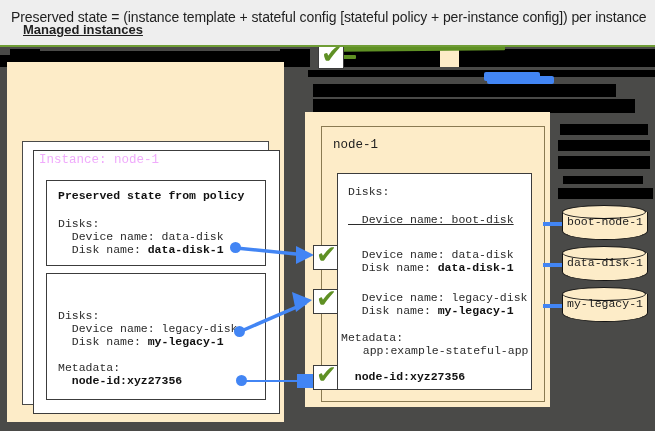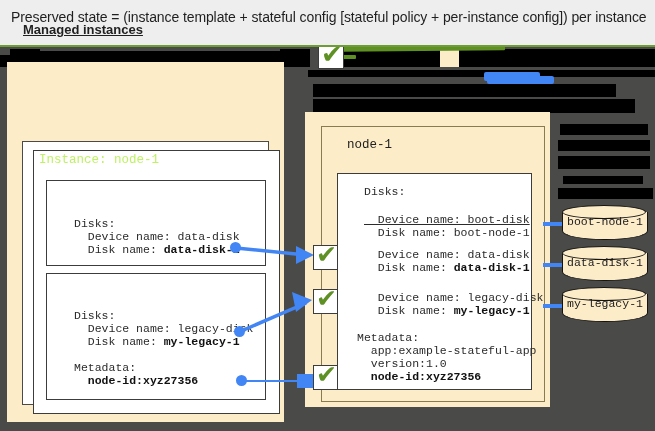--- a/index.html
+++ b/index.html
@@ -52,45 +52,45 @@
 
   
   .card-back{
     position:absolute;background:#ffffff;border:1px solid #4a4a48;
   }
   .card-front{
     position:absolute;background:#ffffff;border:1px solid #3c3c3c;
   }
   .mono{font-family:"Liberation Mono","DejaVu Sans Mono",monospace;}
   .instance-label{
-    position:absolute;left:39px;top:153px;font-size:12.5px;color:#bef264;
+    position:absolute;left:39px;top:153px;font-size:12.5px;color:#f0abfc;
   }
 
   .inner-box{
     position:absolute;background:#ffffff;border:1px solid #3c3c3c;
   }
   .inner-title{
     font-size:11.5px;font-weight:bold;color:#111;white-space:pre;
   }
   .code{
-    font-size:11.5px;color:#2b2b2b;white-space:pre;line-height:13.5px;margin-left:16px;
+    font-size:11.5px;color:#2b2b2b;white-space:pre;line-height:13.5px;
   }
   .code b{font-weight:bold;color:#111;}
 
   
   .right-panel{
     position:absolute;left:305px;top:112px;width:245px;height:295px;
     background:#fdecc8;
   }
   .right-inner-card{
     position:absolute;left:321px;top:126px;width:222px;height:274px;
     background:#fdecc8;border:1px solid #8a7a52;
   }
   .node-label{
-    position:absolute;left:347px;top:138px;font-size:12.5px;color:#202020;
+    position:absolute;left:333px;top:138px;font-size:12.5px;color:#202020;
   }
   .right-white{
     position:absolute;left:337px;top:173px;width:193px;height:215px;
     background:#ffffff;border:1px solid #3c3c3c;
   }
 
   
   .check-box{
     position:absolute;width:23px;height:23px;background:#ffffff;border:1px solid #3c3c3c;
   }
@@ -170,49 +170,48 @@
     <br>
   </div>
 
   <div class="card-back" style="left:22px;top:141px;width:245px;height:262px;"></div>
 
   <div class="card-front" style="left:33px;top:150px;width:245px;height:262px;"></div>
 
   <div class="instance-label mono">Instance: node-1</div>
 
   <div class="inner-box" style="left:46px;top:180px;width:218px;height:84px;"></div>
+  <div class="mono inner-title" style="position:absolute;left:58px;top:189px;">Preserved state from policy</div>
   <div class="mono code" style="position:absolute;left:58px;top:217px;">Disks:</div>
   <div class="mono code" style="position:absolute;left:58px;top:230px;">  Device name: data-disk</div>
   <div class="mono code" style="position:absolute;left:58px;top:243px;"><span>  Disk name: </span><b>data-disk-1</b></div>
 
   <div class="inner-box" style="left:46px;top:273px;width:218px;height:125px;"></div>
   <div class="mono code" style="position:absolute;left:58px;top:309px;">Disks:</div>
   <div class="mono code" style="position:absolute;left:58px;top:322px;">  Device name: legacy-disk</div>
   <div class="mono code" style="position:absolute;left:58px;top:335px;"><span>  Disk name: </span><b>my-legacy-1</b></div>
   <div class="mono code" style="position:absolute;left:58px;top:361px;">Metadata:</div>
   <div class="mono code" style="position:absolute;left:58px;top:374px;font-weight:bold;color:#111;">  node-id:xyz27356</div>
 
   <div class="right-panel"></div>
   <div class="right-inner-card"></div>
   <div class="node-label mono">node-1</div>
   <div class="right-white"></div>
 
   <div class="mono code" style="position:absolute;left:348px;top:185px;">Disks:</div>
   <div class="mono code" style="position:absolute;left:348px;top:213px;text-decoration:underline;">  Device name: boot-disk</div>
-  <div class="mono code" style="position:absolute;left:348px;top:226px;">  Disk name: boot-node-1</div>
 
   <div class="mono code" style="position:absolute;left:348px;top:248px;">  Device name: data-disk</div>
   <div class="mono code" style="position:absolute;left:348px;top:261px;"><span>  Disk name: </span><b>data-disk-1</b></div>
 
   <div class="mono code" style="position:absolute;left:348px;top:291px;">  Device name: legacy-disk</div>
   <div class="mono code" style="position:absolute;left:348px;top:304px;"><span>  Disk name: </span><b>my-legacy-1</b></div>
 
   <div class="mono code" style="position:absolute;left:341px;top:331px;">Metadata:</div>
-  <div class="mono code" style="position:absolute;left:341px;top:344px;">  app:example-stateful-app</div>
-  <div class="mono code" style="position:absolute;left:341px;top:357px;">  version:1.0</div>
+  <div class="mono code" style="position:absolute;left:349px;top:344px;">  app:example-stateful-app</div>
   <div class="mono code" style="position:absolute;left:341px;top:370px;font-weight:bold;color:#111;">  node-id:xyz27356</div>
 
   <svg class="conn" style="left:0;top:0;width:655px;height:431px;" viewBox="0 0 655 431">
 
     <line x1="236" y1="248" x2="306" y2="255" stroke="#4285f4" stroke-width="3.5"></line>
     <polygon points="296,246 314,255 296,264" fill="#4285f4"></polygon>
 
     <line x1="239" y1="332" x2="306" y2="303" stroke="#4285f4" stroke-width="3.5"></line>
     <polygon points="292,292 312,300 296,312" fill="#4285f4"></polygon>
 

